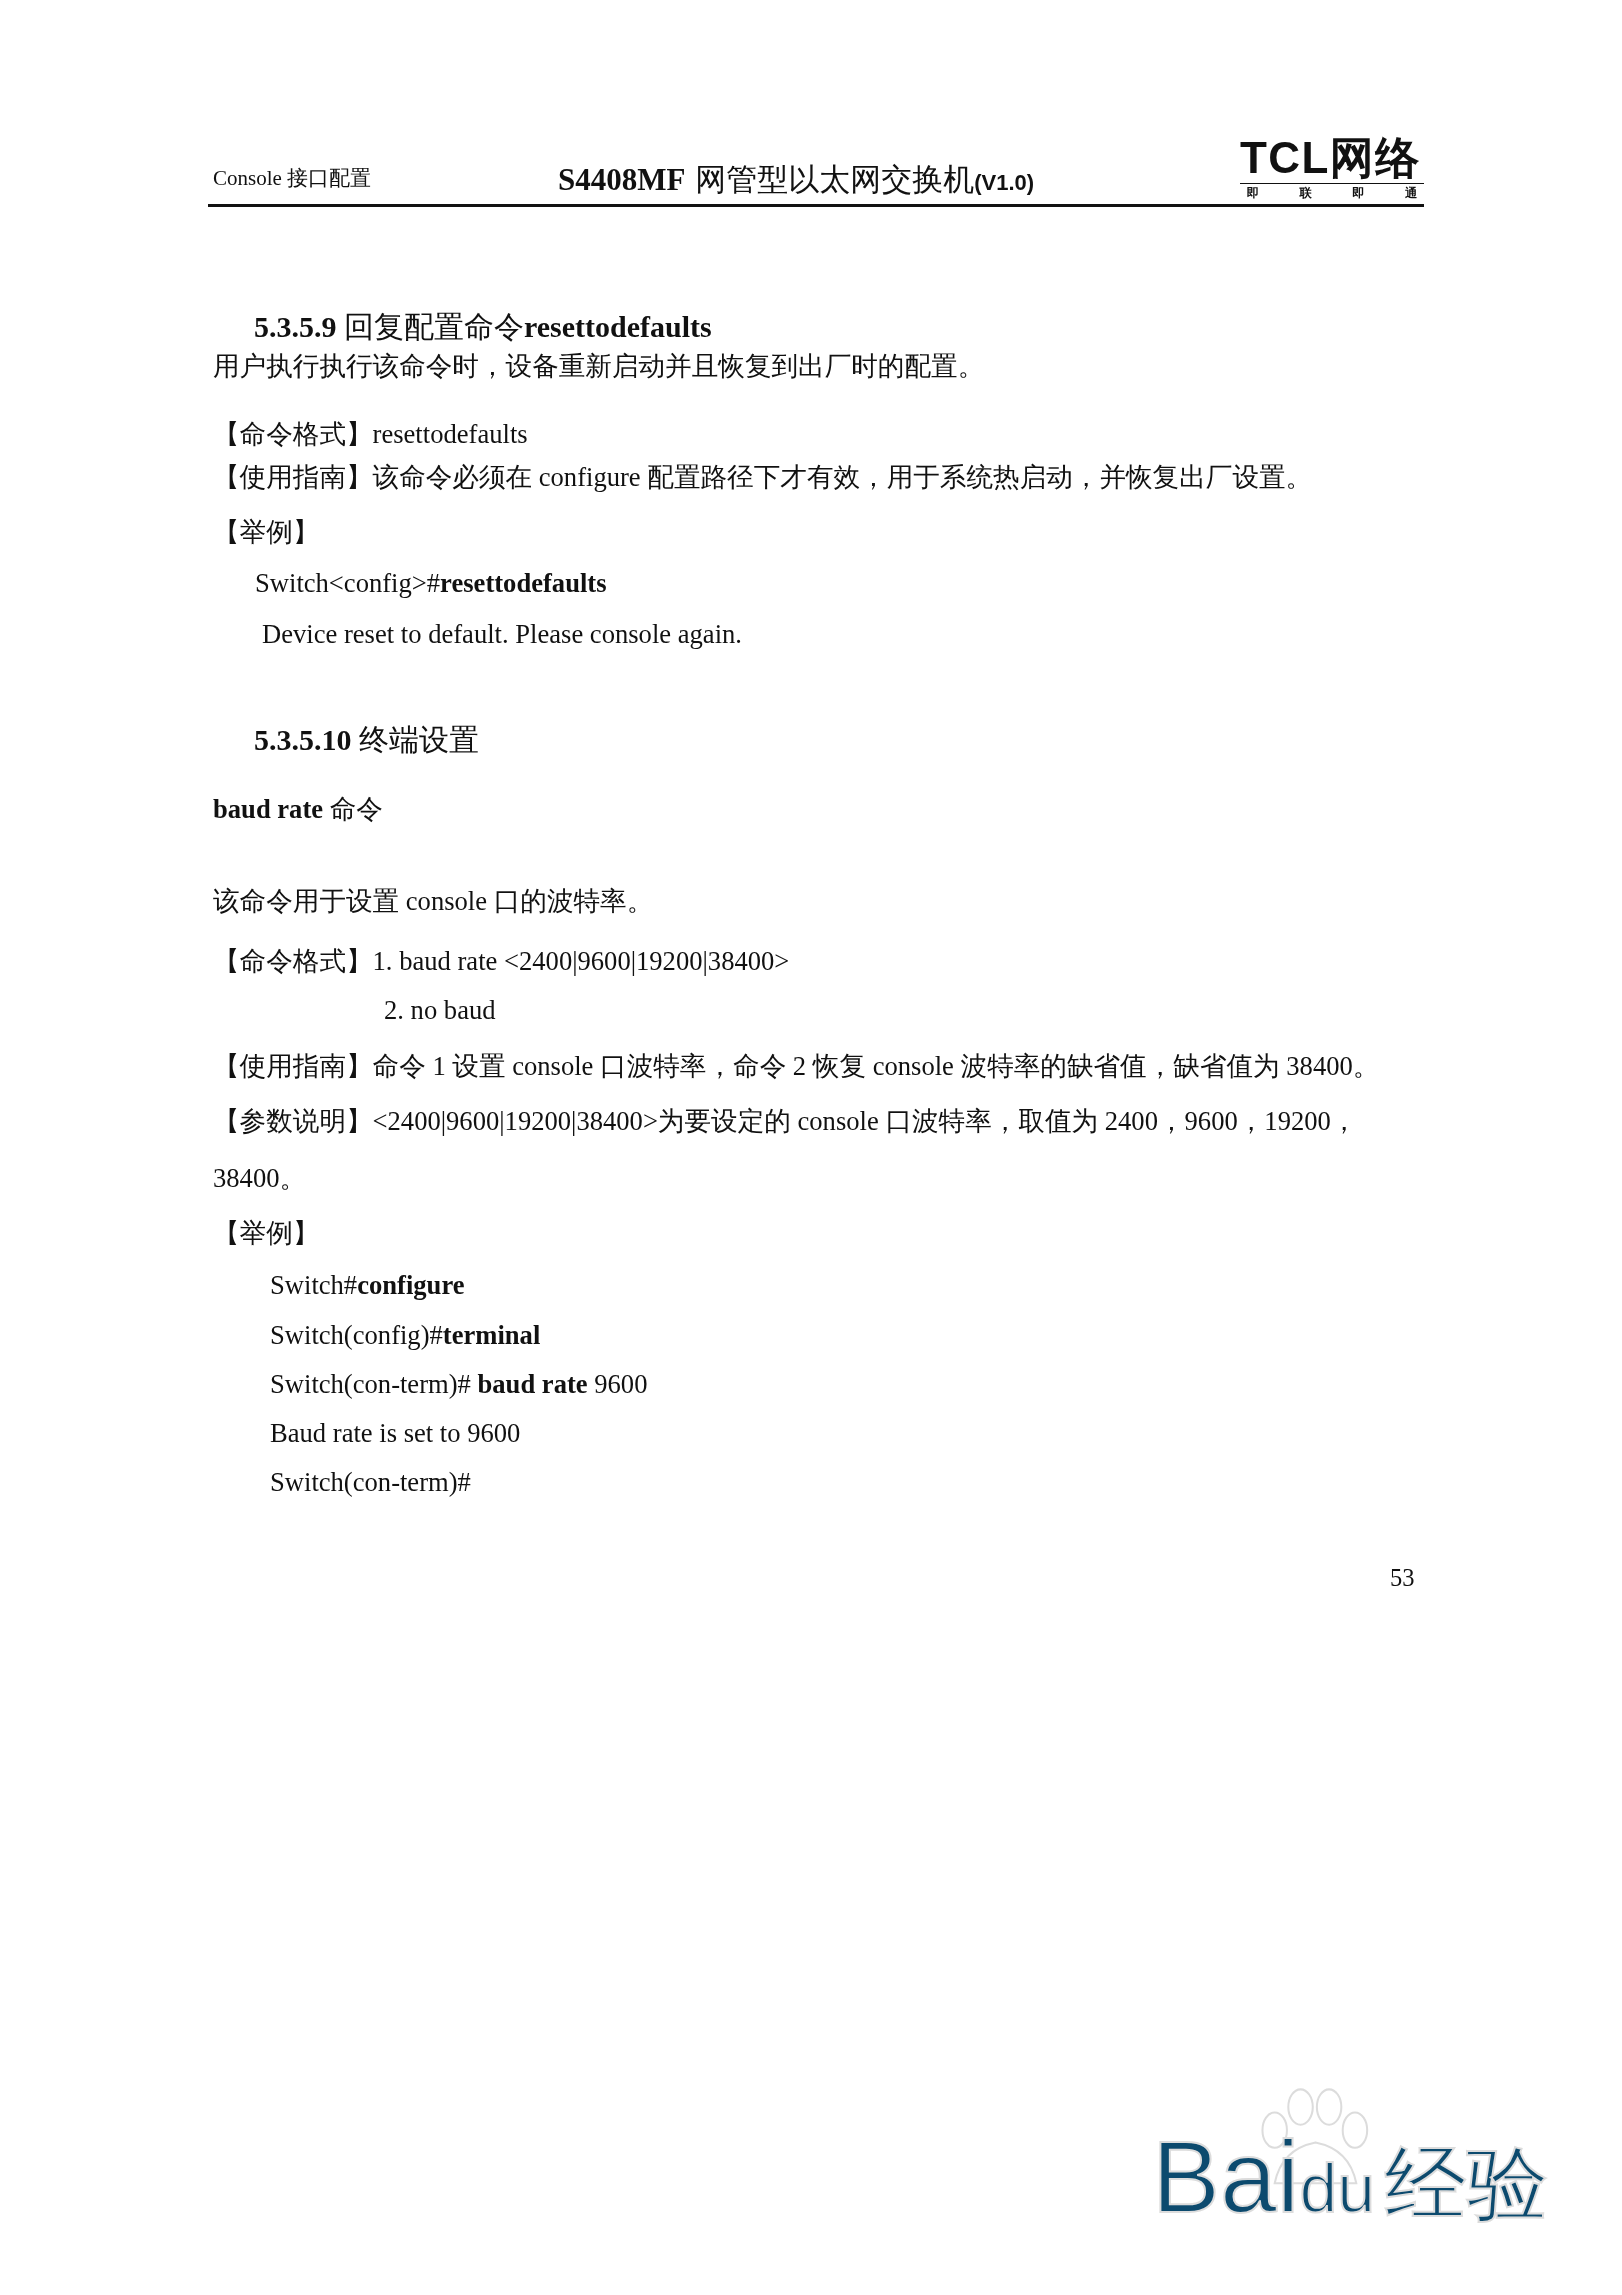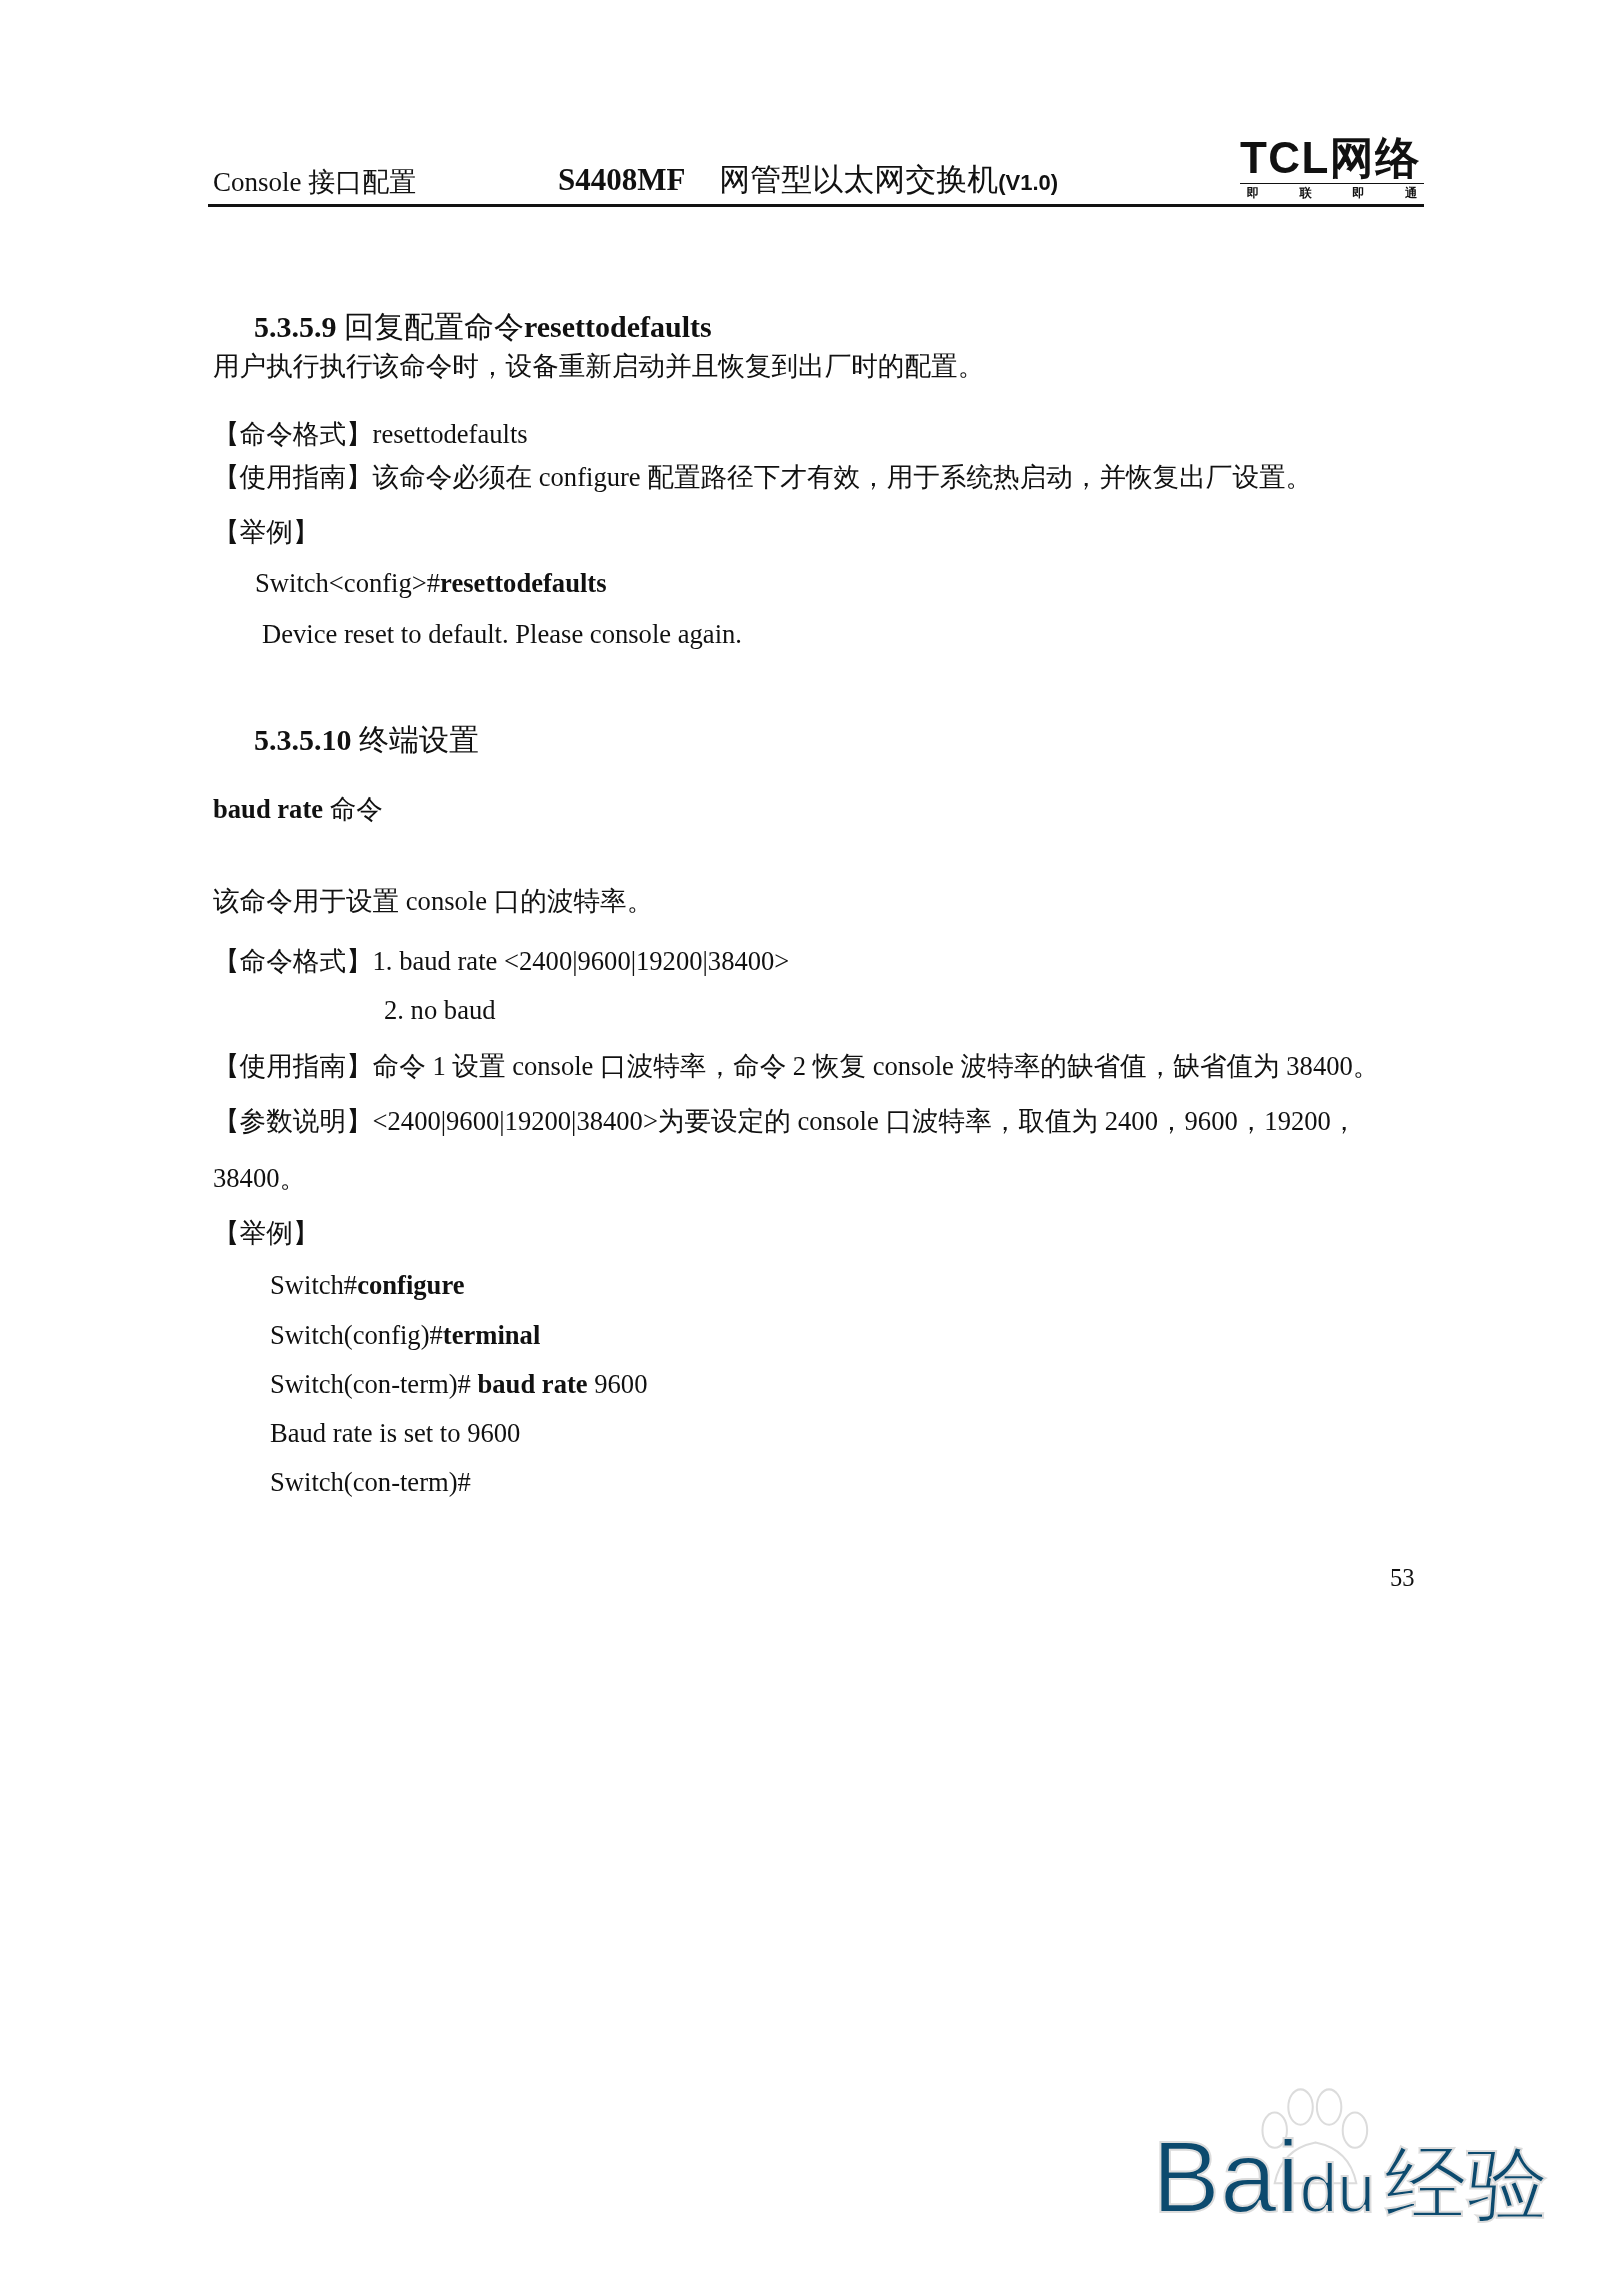--- a/index.html
+++ b/index.html
@@ -2,21 +2,21 @@
 <html style="font-size:11px"><head>
 <meta charset="utf-8">
 <style>
   html, body { margin: 0; padding: 0; background: #ffffff; }
   body {
     width: 1622px; height: 2295px; position: relative; overflow: hidden;
     font-family: "Liberation Serif", "DejaVu Serif", serif; color: #111;
   }
   .abs { position: absolute; white-space: nowrap; }
   
-  .hdr-left { left: 213px; top: 164px; font-size: 27px; }
+  .hdr-left { left: 213px; top: 164px; font-size: 21px; }
   .hdr-title { left: 558px; top: 159px; font-size: 31px; }
   .hdr-title b { font-weight: bold; }
   .hdr-ver { font-family: "Liberation Sans", sans-serif; font-weight: bold; font-size: 22px; }
   .hdr-rule { left: 208px; top: 204px; width: 1216px; height: 3.4px; background: #111; }
   .logo { left: 1240px; top: 136px; width: 184px; height: 61px; }
   .logo-main { font-family: "Liberation Sans", sans-serif; font-weight: 900; font-size: 44px; letter-spacing: 1.4px; line-height: 44px; color: #111; }
   .logo-line { height: 1.4px; background: #111; margin-top: 2.7px; }
   .logo-sub { display: flex; justify-content: space-between; font-size: 12.3px; font-weight: bold; padding: 1.4px 6.8px 0 6.8px; font-family: "DejaVu Sans", sans-serif; }
   
   .h-sec { font-size: 30px; margin-top: 33px; }
@@ -32,21 +32,21 @@
   .wm-url { font-family: "Liberation Sans", sans-serif; font-size: 46px; color: #fff; -webkit-text-stroke: 1.4px #d8d8d8;
     position: absolute; left: 1.4px; top: 169px; }
   .wm-paw { position: absolute; left: 109px; top: 37px; }
 </style>
 </head>
 <body>
 
 <div class="abs hdr-left">Console 接口配置</div>
 <div class="abs hdr-title">
   <b>S4408MF</b>
-  <span style="margin-left:26px">网管型以太网交换机</span><span class="hdr-ver">(V1.0)</span>
+  <span style="margin-left:2px">网管型以太网交换机</span><span class="hdr-ver">(V1.0)</span>
 </div>
 <div class="abs logo">
   <div class="logo-main">TCL网络</div>
   <div class="logo-line"></div>
   <div class="logo-sub">
     <span>即</span>
     <span>联</span>
     <span>即</span>
     <span>通</span>
   </div>

